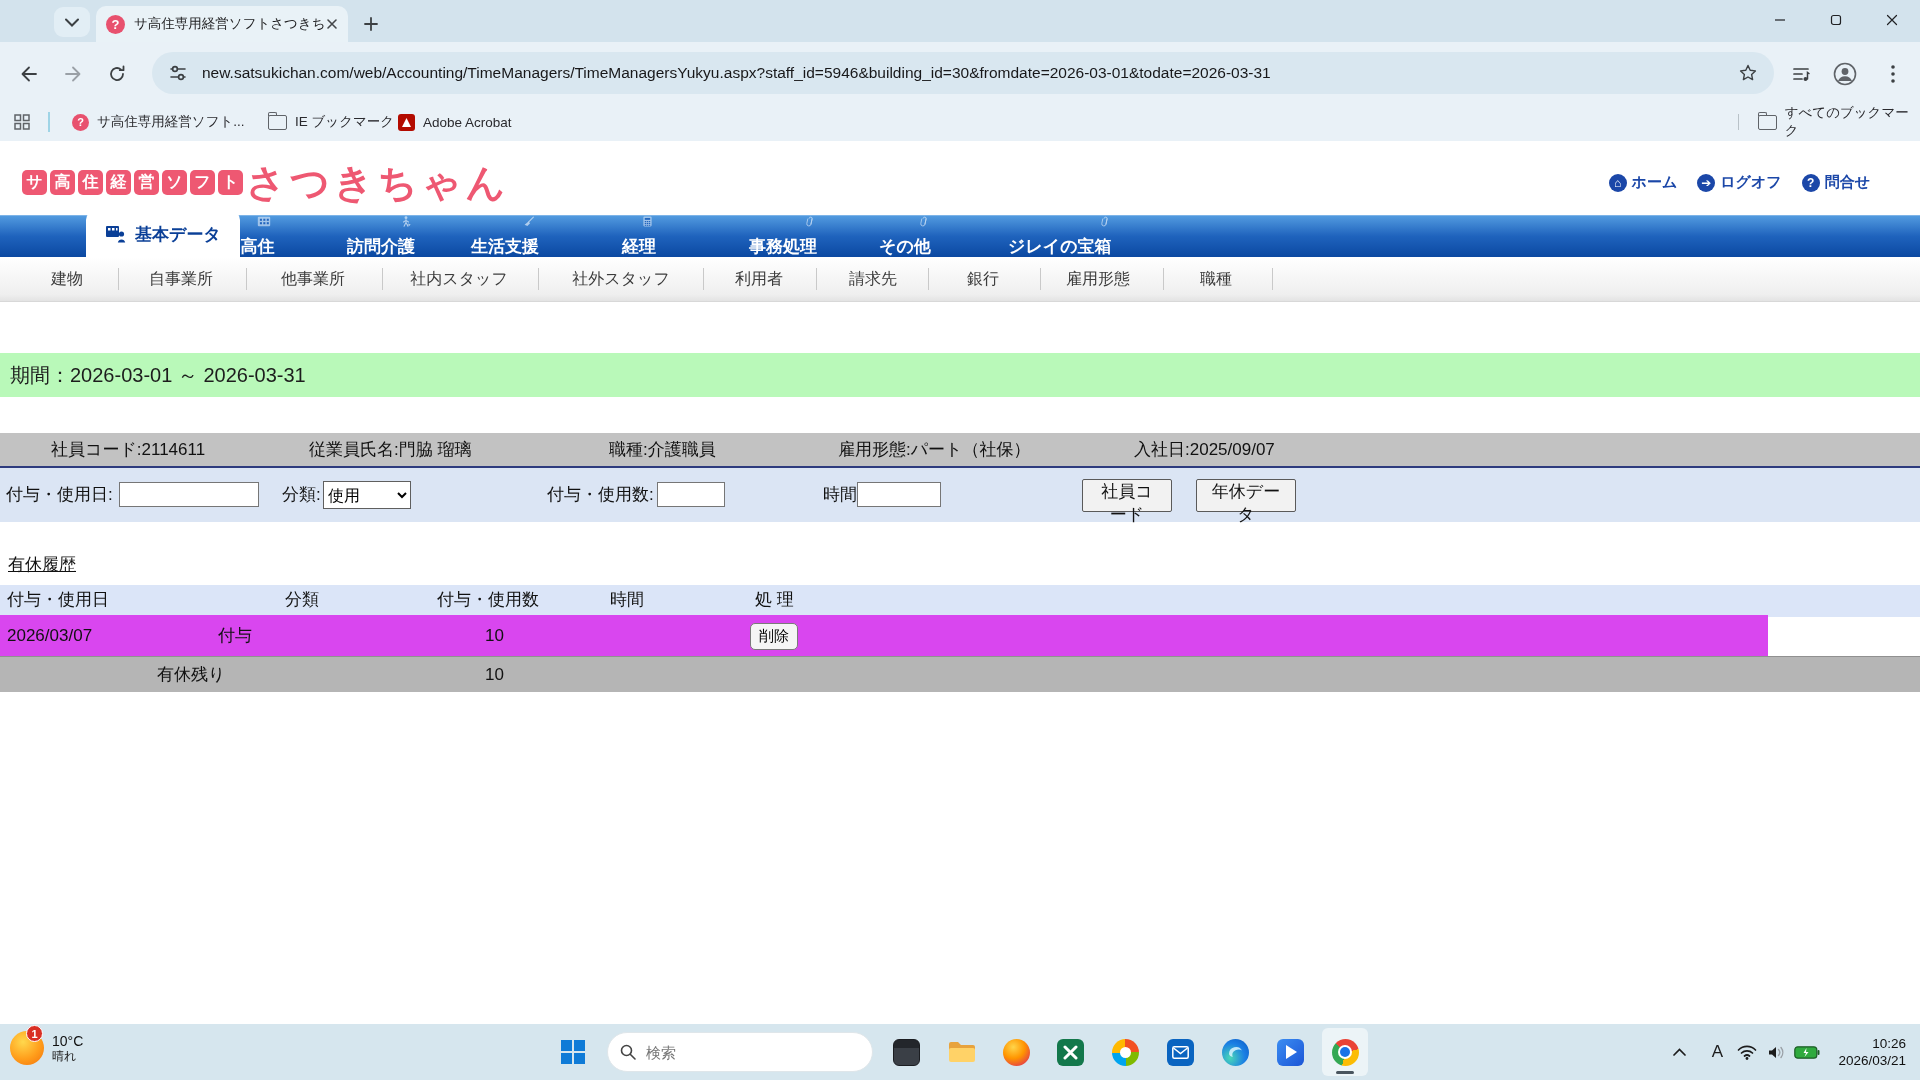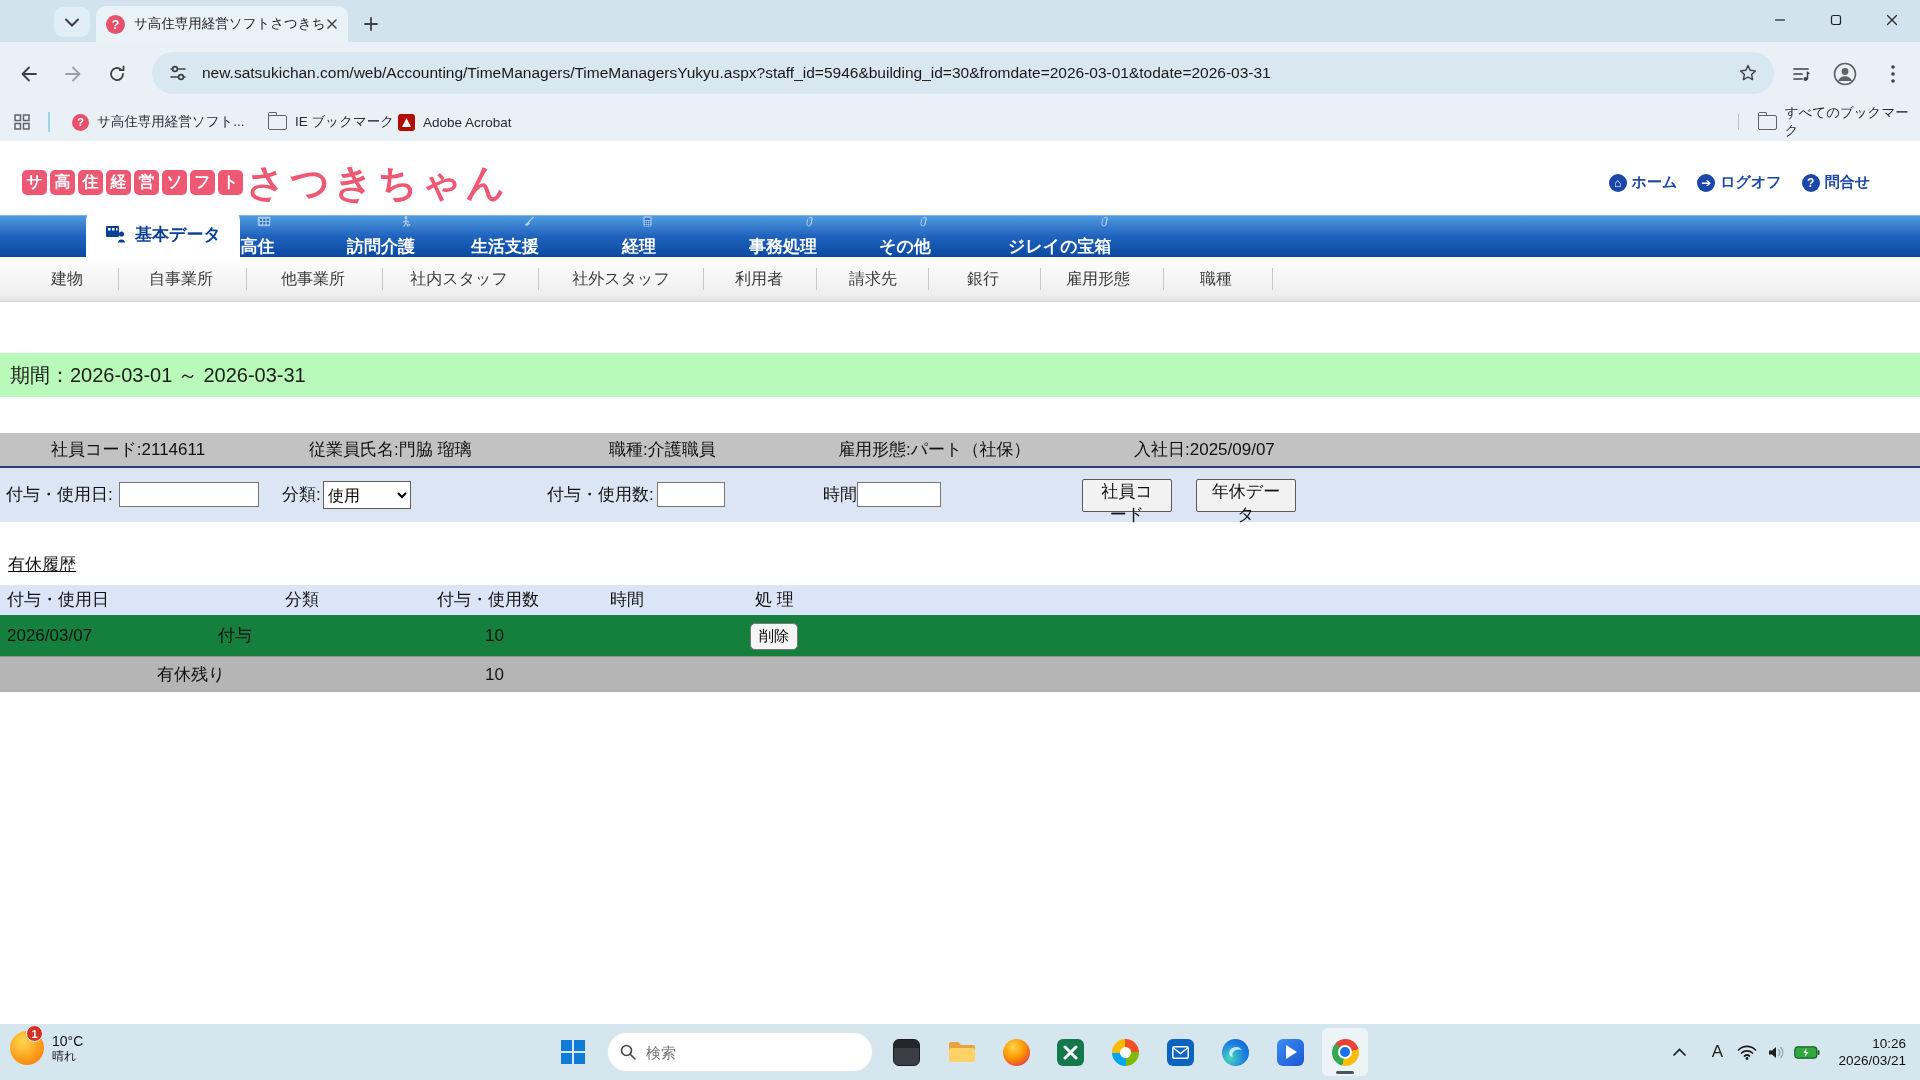--- a/index.html
+++ b/index.html
@@ -66,21 +66,21 @@
   #formrow{position:absolute;left:0;top:325px;width:1920px;height:56px;background:#dbe5f4;border-top:2px solid #2e3b7e;box-sizing:border-box;font-size:17px;}
   #formrow .lbl{position:absolute;line-height:54px;white-space:nowrap;color:#111;}
   #formrow input[type=text]{position:absolute;top:14px;height:25px;border:1px solid #767676;background:#fff;box-sizing:border-box;font-size:15px;padding:0 4px;}
   #formrow select{position:absolute;top:13px;height:28px;border:1px solid #5f5f5f;background:#fff;font-size:16px;font-family:inherit;}
   .formbtn{position:absolute;top:11px;height:33px;background:#f2f2f2;border:1px solid #5a5a5a;border-radius:2px;font-size:17px;font-family:inherit;color:#111;cursor:pointer;padding:0 10px;}
 
   
   #histtitle{position:absolute;left:8px;top:412px;font-size:17px;color:#111;text-decoration:underline;}
   #thead{position:absolute;left:0;top:444px;width:1920px;height:32px;background:#dbe5f8;font-size:17px;color:#111;}
   #thead span{position:absolute;line-height:30px;white-space:nowrap;}
-  #trow{position:absolute;left:0;top:474px;width:1920px;height:41px;background:#15803d;font-size:17px;color:#111;}
+  #trow{position:absolute;left:0;top:474px;width:1768px;height:41px;background:#d946ef;font-size:17px;color:#111;}
   #trow span{position:absolute;line-height:41px;}
   .delbtn{position:absolute;left:750px;top:8px;height:27px;padding:0 8px;font-size:15px;font-family:inherit;background:#f5f5f5;border:1px solid #7a7a7a;border-radius:5px;cursor:pointer;}
   #tfoot{position:absolute;left:0;top:515px;width:1920px;height:36px;background:#b5b5b5;border-top:1px solid #909090;box-sizing:border-box;font-size:17px;color:#111;}
   #tfoot span{position:absolute;line-height:35px;}
 
   
   #taskbar{position:absolute;left:0;top:1024px;width:1920px;height:56px;background:#d6e6ee;}
   #weather{position:absolute;left:10px;top:7px;display:flex;align-items:center;gap:8px;}
   .sun{width:34px;height:34px;border-radius:50%;background:radial-gradient(circle at 38% 32%,#ffd84d,#ff9e1b 55%,#f2700c);position:relative;}
   .wbadge{position:absolute;left:16px;top:-6px;width:17px;height:17px;border-radius:50%;background:#d93025;color:#fff;font-size:11px;font-weight:bold;display:flex;align-items:center;justify-content:center;border:1px solid #fff;box-sizing:border-box;}

